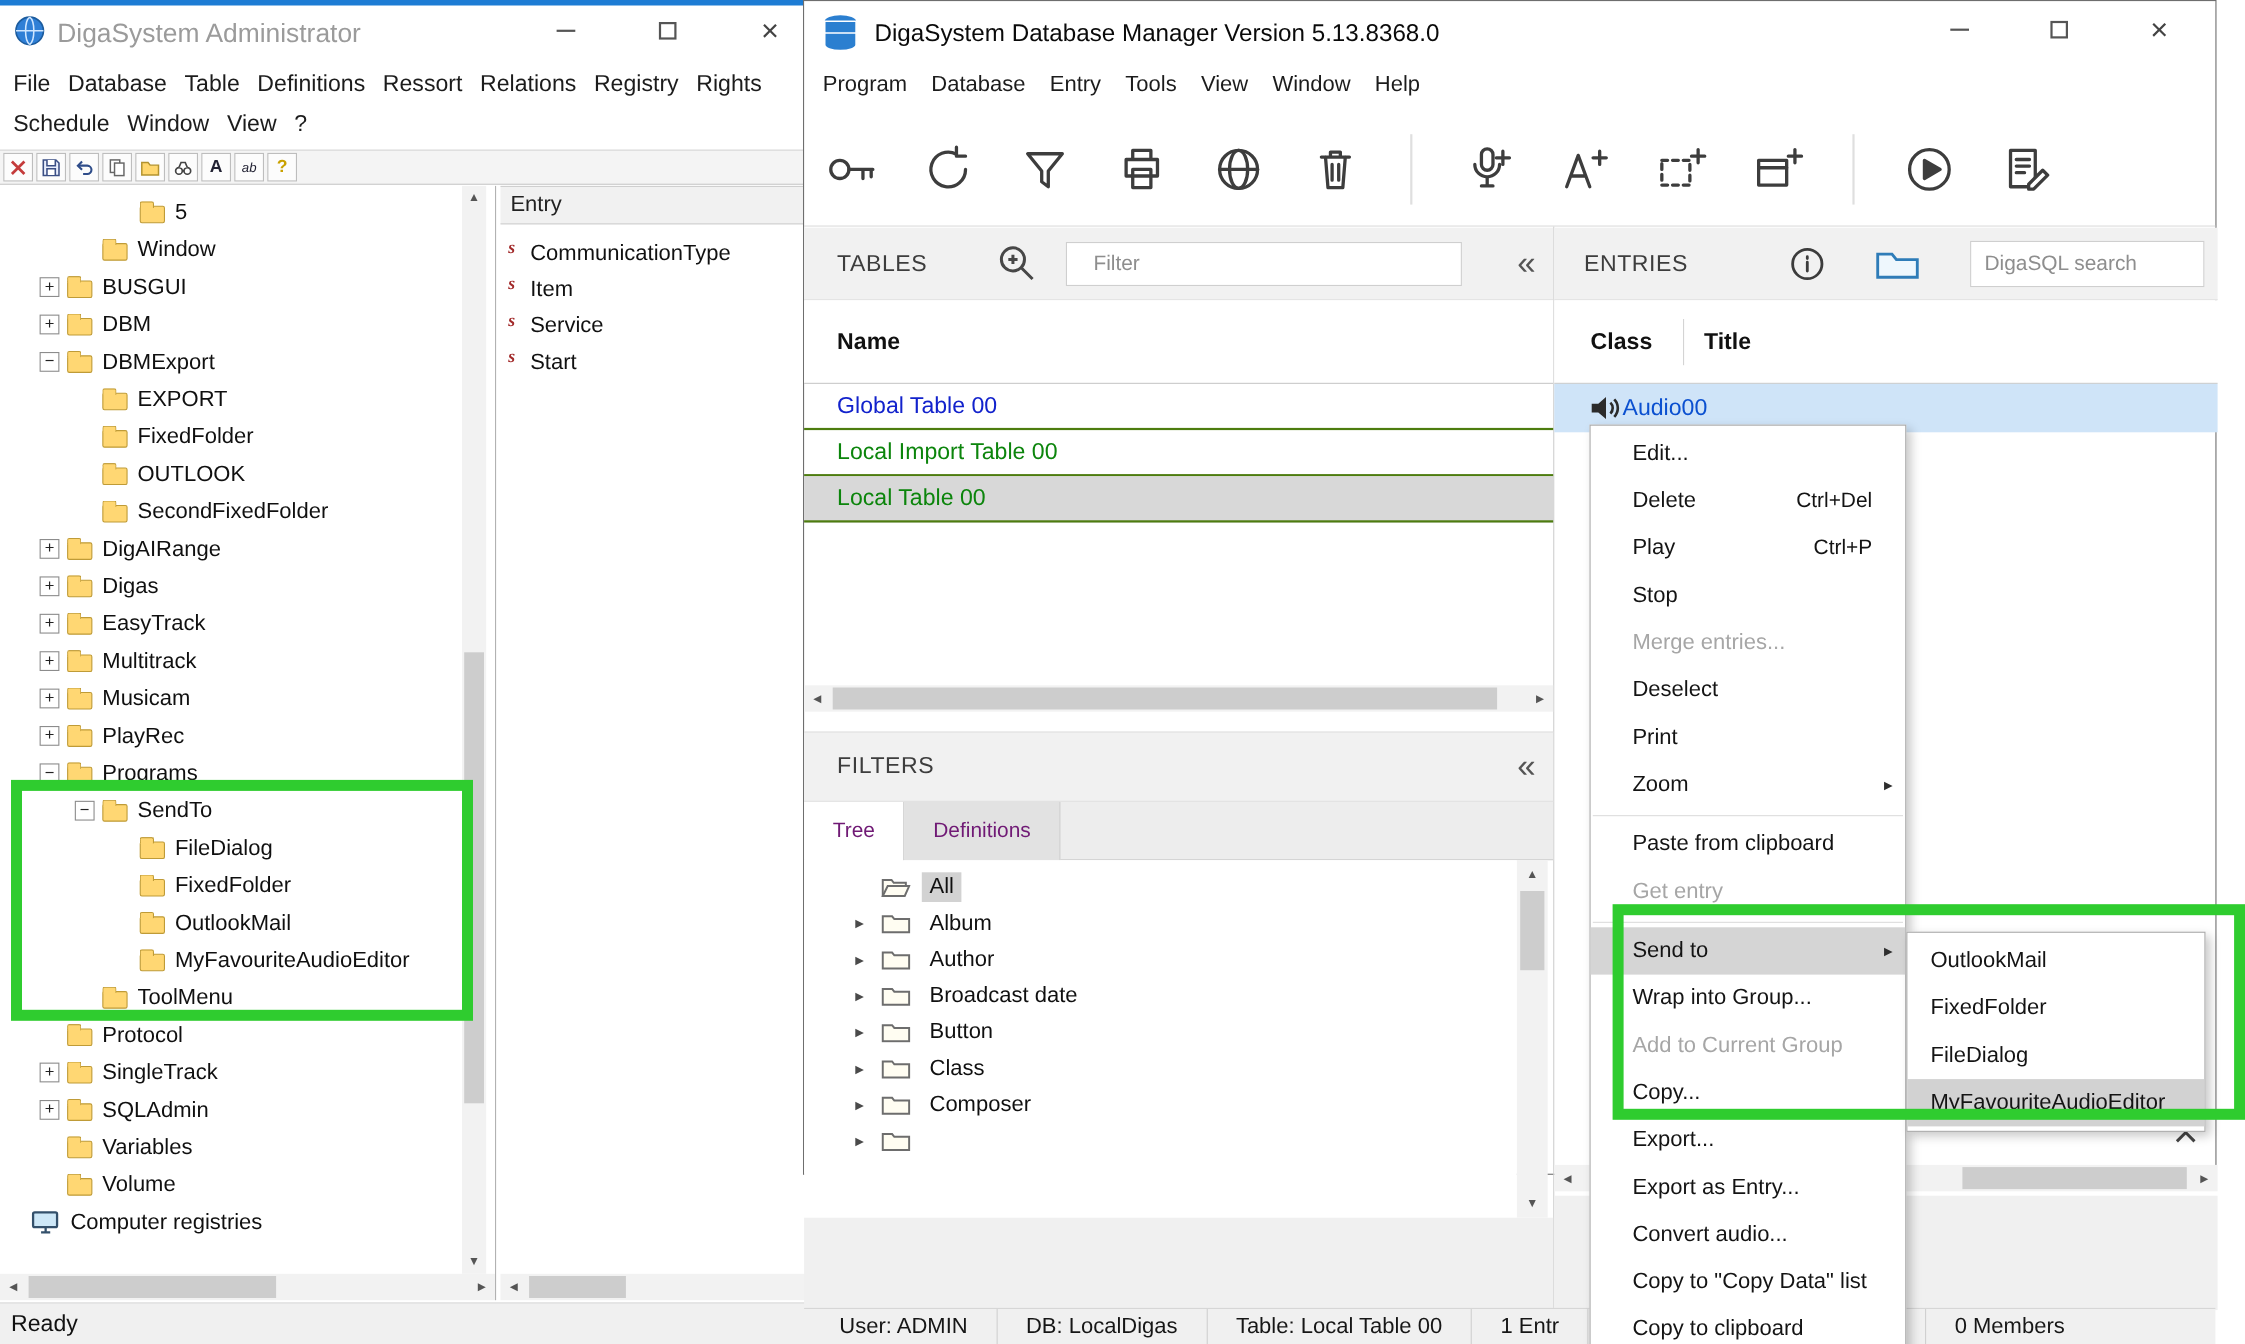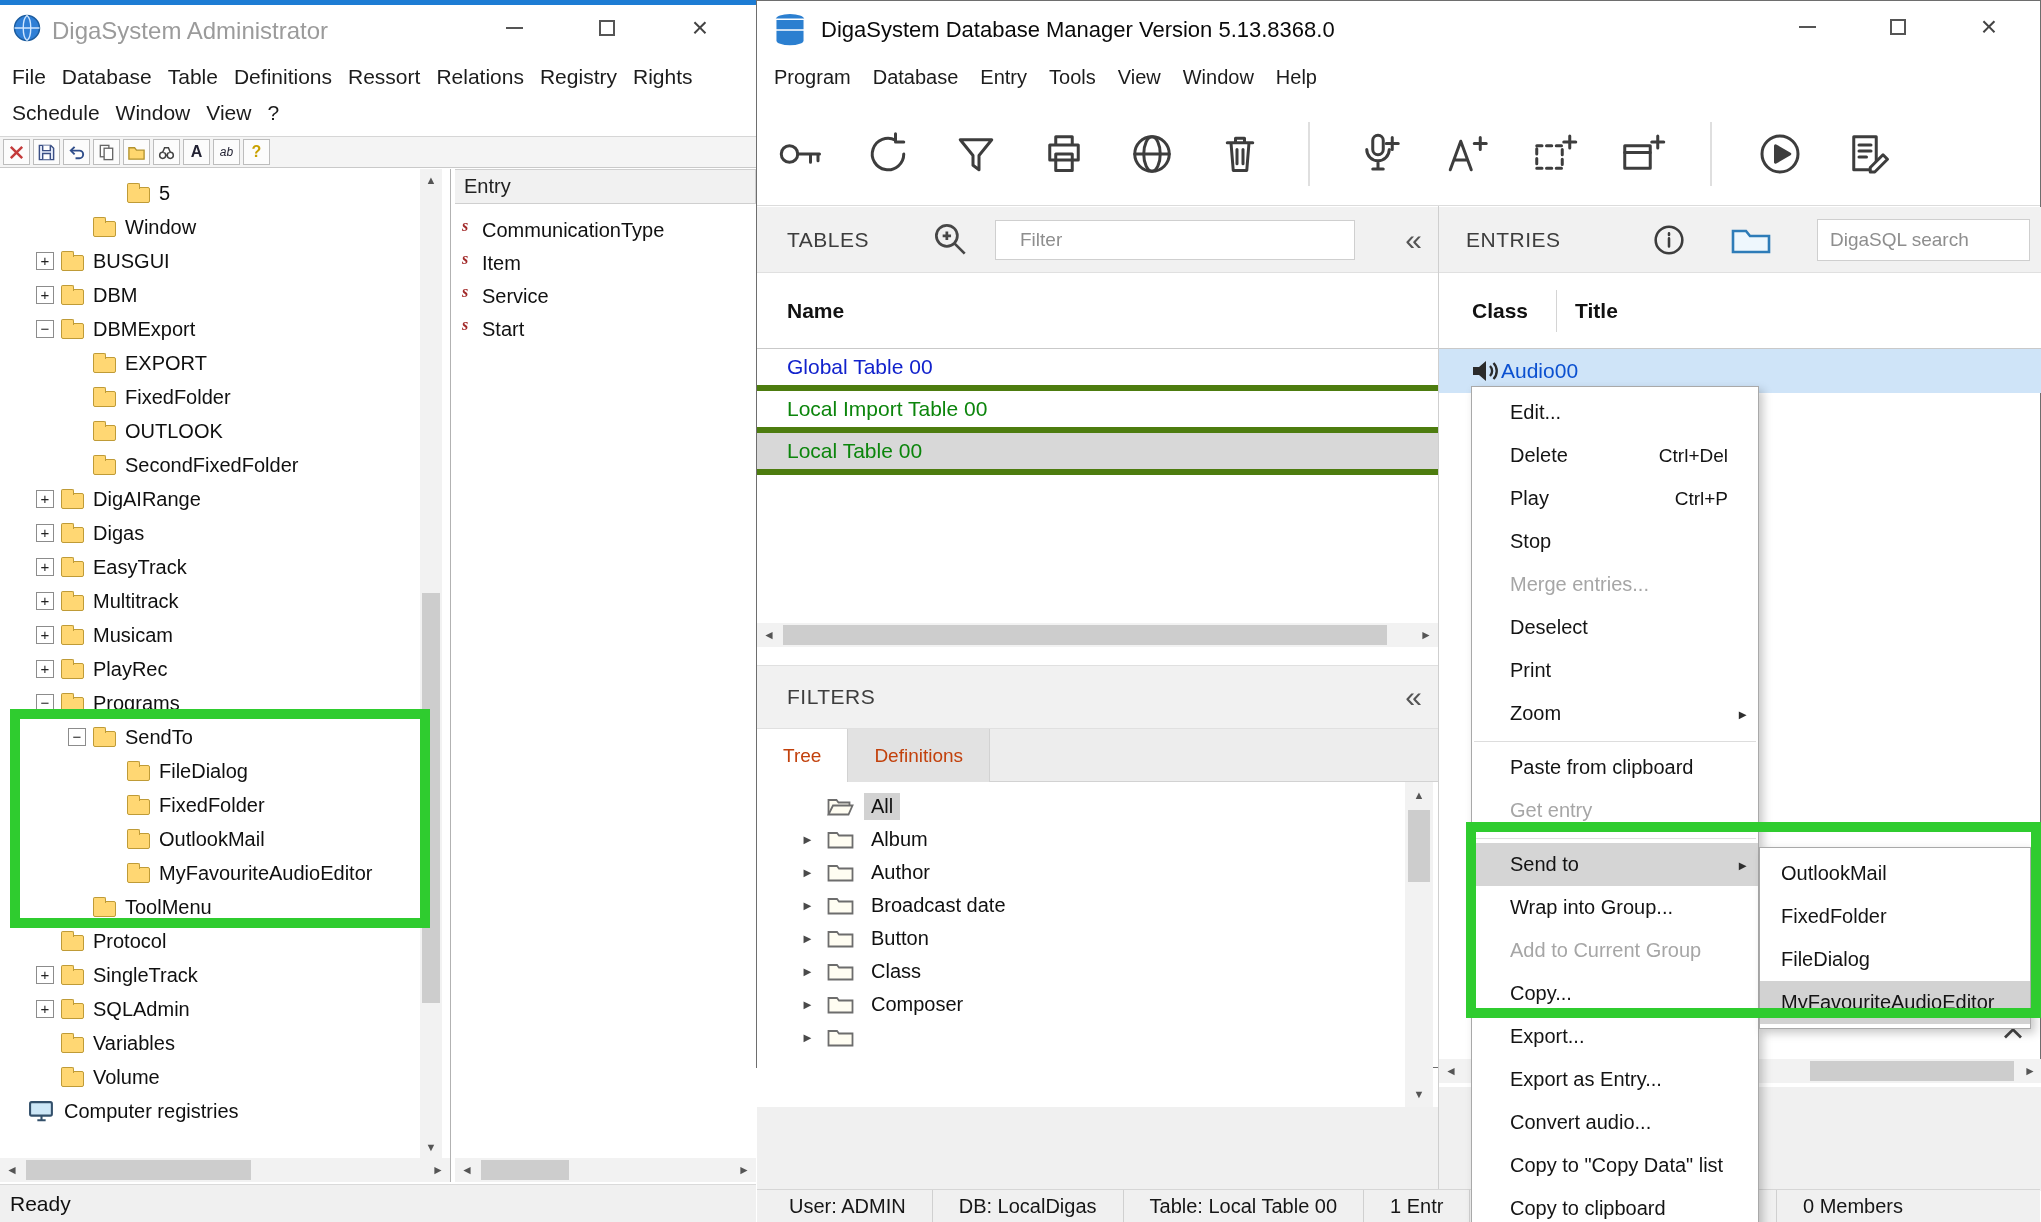--- a/index.html
+++ b/index.html
@@ -72,21 +72,21 @@
   .sicon::before{content:"s"}
   .elabel{font-size:20px;color:#111}
   .hs1{left:0;top:1158px;width:450px}
   .hs2{left:455px;top:1158px;width:301px}
   .hs1 .hs-thumb{left:26px;width:225px}
   .hs2 .hs-thumb{left:26px;width:88px}
   .a-status{position:absolute;left:0;top:1184px;width:756px;height:38px;background:#f0f0f0;
             border-top:1px solid #dadada;display:flex;align-items:center;padding-left:10px;font-size:21px}
 
   
-  .dbm{position:absolute;left:756px;top:0;width:1285px;height:1068px;background:#fff;border:1px solid #6e6e6e}
+  .dbm{position:absolute;left:730px;top:0;width:1285px;height:1068px;background:#fff;border:1px solid #6e6e6e}
   .d-appicon{position:absolute;left:14px;top:10px;width:38px;height:38px}
   .d-appicon svg{width:100%;height:100%}
   .d-title{position:absolute;left:64px;top:16px;font-size:22px;color:#0a0a0a;white-space:nowrap}
   .dbm .wbtns{position:absolute;left:1028px;top:8px;display:flex;gap:47px}
   .d-menu{position:absolute;left:6px;top:57px;display:flex;font-size:20px}
   .d-menu .mitem{padding:8px 11px}
   .d-toolbar{position:absolute;left:0;top:102px;width:1283px;height:103px;display:flex;align-items:center;
              padding-left:18px;gap:38px;border-bottom:1px solid #dcdcdc}
   .tbtn{flex:none;width:50px;height:56px;display:flex;align-items:center;justify-content:center;color:#3d3d3d}
   .tbtn svg{width:48px;height:48px}
@@ -97,30 +97,30 @@
   .p-title{font-size:21px;color:#3d3d3d;letter-spacing:.5px}
   .t-head{left:0;top:206px;width:681px;height:66px;padding:0 16px 0 30px}
   .loupe{width:42px;height:42px;margin-left:60px}
   .loupe svg{width:100%;height:100%}
   .filter-box{margin-left:24px;width:360px;height:40px;background:#fff;border:1px solid #cfcfcf;
               display:flex;align-items:center;padding-left:24px;font-size:19px;color:#8e8e8e}
   .collapse{margin-left:auto;font-size:30px;color:#555;line-height:1}
   .t-cols{position:absolute;left:0;top:272px;width:681px;height:76px;border-bottom:1px solid #c9c9c9;
           display:flex;align-items:center;padding-left:30px;font-size:21px;font-weight:bold;background:#fff}
   .t-rows{position:absolute;left:0;top:348px;width:681px}
-  .t-row{height:42px;display:flex;align-items:center;padding-left:30px;border-bottom:6px solid #4d7c0f;font-size:21px}
+  .t-row{height:42px;display:flex;align-items:center;padding-left:30px;border-bottom:2px solid #4d7c0f;font-size:21px}
   .t-row.sel{background:#d8d8d8}
   .t-row [data-color="blue"]{color:#1222cc}
   .t-row [data-color="green"]{color:#0c850c}
   .t-hs{left:0;top:622px;width:681px}
   .t-hs .hs-thumb{left:26px;width:604px}
 
   .f-head{left:0;top:664px;width:681px;height:64px;padding:0 16px 0 30px;border-top:1px solid #e0e0e0}
   .f-tabs{position:absolute;left:0;top:728px;width:681px;height:53px;background:#ededed;border-bottom:1px solid #d2d2d2;display:flex}
-  .ftab{height:53px;display:flex;align-items:center;padding:12px 26px;font-size:19px;color:#c2410c;
+  .ftab{height:53px;display:flex;align-items:center;padding:12px 26px;font-size:19px;color:#701a75;
         border-right:1px solid #d2d2d2;background:#e2e2e2}
   .ftab.active{background:#fff;margin-bottom:-1px;height:54px}
   .f-list{position:absolute;left:0;top:781px;width:648px;height:325px;background:#fff;overflow:hidden;padding-top:8px}
   .frow{display:flex;align-items:center;height:33px;padding-left:44px;white-space:nowrap}
   .farr{flex:none;width:26px;color:#4a4a4a;font-size:13px;visibility:hidden}
   .farr.show{visibility:visible}
   .farr::before{content:"►"}
   .ffold{flex:none;width:27px;height:19px;margin-right:10px}
   .ffold svg{width:100%;height:100%}
   .flabel{font-size:20px;color:#101010;padding:2px 7px}

